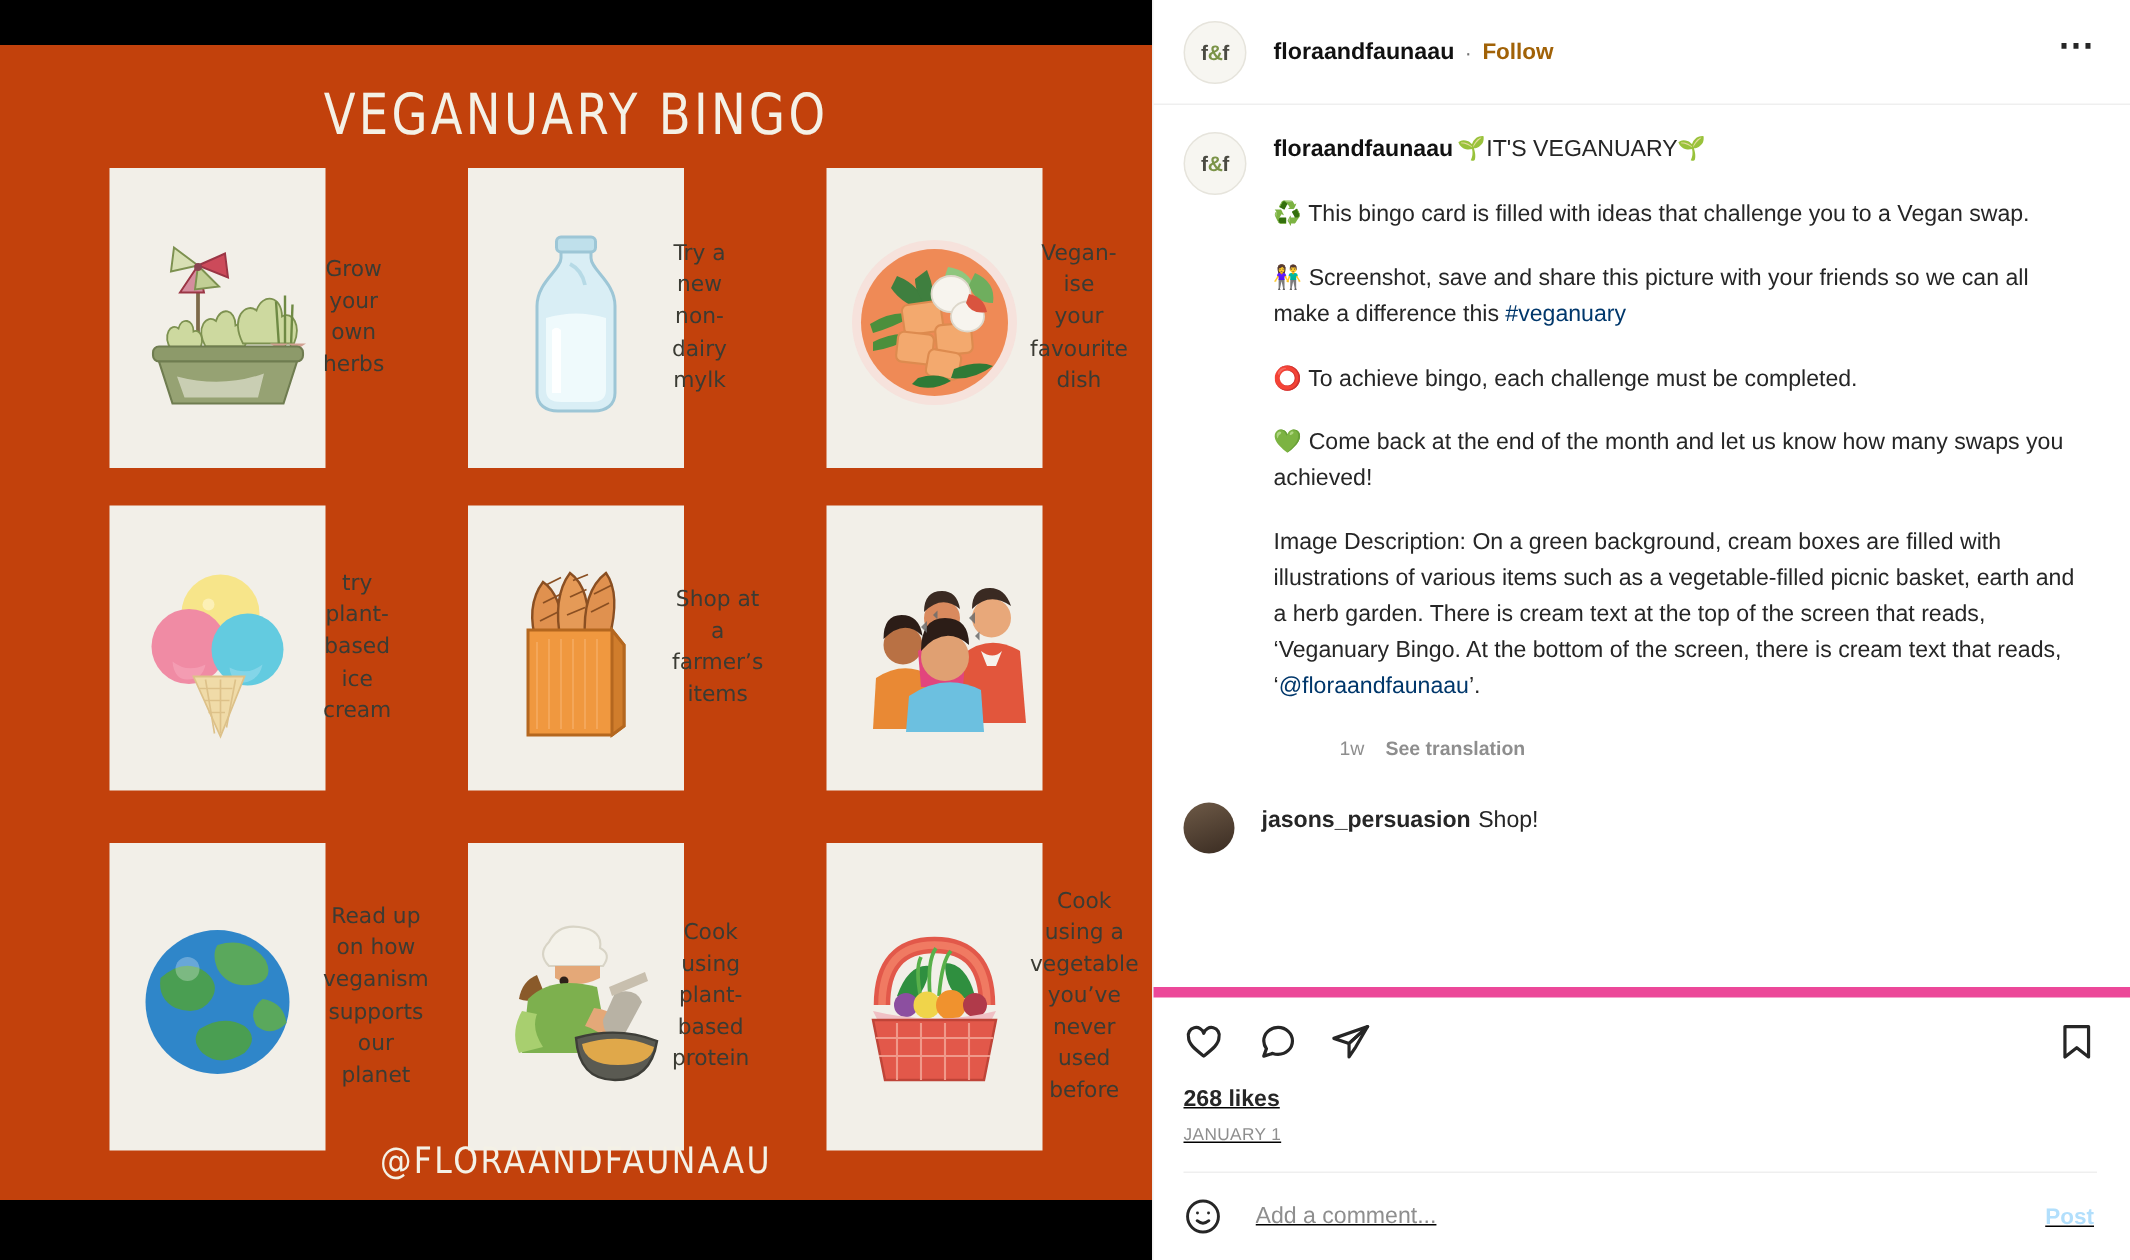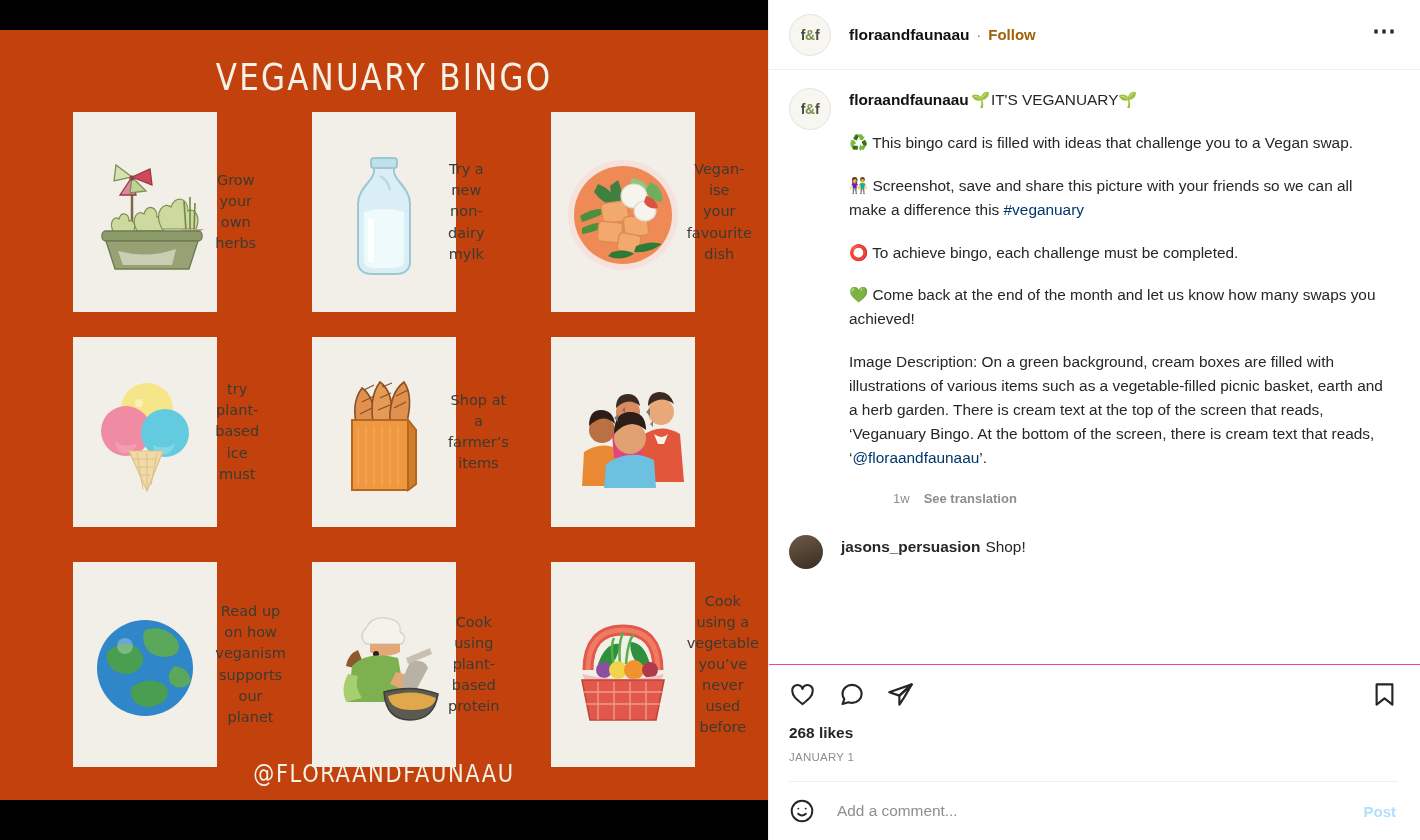--- a/index.html
+++ b/index.html
@@ -217,24 +217,25 @@
   }
   .c-text {
     margin-left: 18px;
     font-size: 15.4px;
     color: #262626;
     line-height: 1.5;
   }
   .c-user { font-weight: 600; margin-right: 5px; }
 
   .side-actions {
-    border-top: 1px solid #ec4899;
+    border-top: 7px solid #ec4899;
     padding: 16px 22px 0 20px;
     box-sizing: border-box;
     flex: 0 0 auto;
+    text-decoration: underline;
   }
   .icon-row {
     display: flex;
     align-items: center;
     gap: 22px;
   }
   .ico {
     cursor: pointer;
     display: flex;
     align-items: center;
@@ -379,21 +380,21 @@
               <path d="M30 66 q10 8 22 2 q-2 10 -12 10 q-9 0 -10 -12z" fill="#f7a8bc" opacity="0.6"></path>
               <path d="M68 70 q12 6 22 -2 q-2 10 -12 12 q-9 0 -10 -10z" fill="#9adced" opacity="0.6"></path>
               <path d="M44 76 h34 l-16 40 z" fill="#f0dba8" stroke="#ddc189" stroke-width="1.2"></path>
               <g stroke="#ddc189" stroke-width="1.1" fill="none">
                 <path d="M48 84 l22 0 M51 92 l17 0 M54 100 l11 0"></path>
                 <path d="M52 78 l6 36 M62 78 l0 36 M72 78 l-6 32"></path>
               </g>
             </svg>
           </div>
           <div class="cell-label">try plant-based
-ice must</div>
+ice cream</div>
         </div>
 
         <div class="cell r2 wide">
           <div class="cell-art">
             <svg width="124" height="122" viewBox="0 0 124 122">
               <g stroke="#8a4f22" stroke-width="1.6">
                 <path d="M36 56 q-8 -26 4 -42 q12 8 14 34z" fill="#e0914f"></path>
                 <path d="M52 54 q-6 -30 6 -46 q14 10 12 40z" fill="#e59a57"></path>
                 <path d="M68 52 q-2 -32 14 -44 q10 14 2 44z" fill="#e0914f"></path>
               </g>

